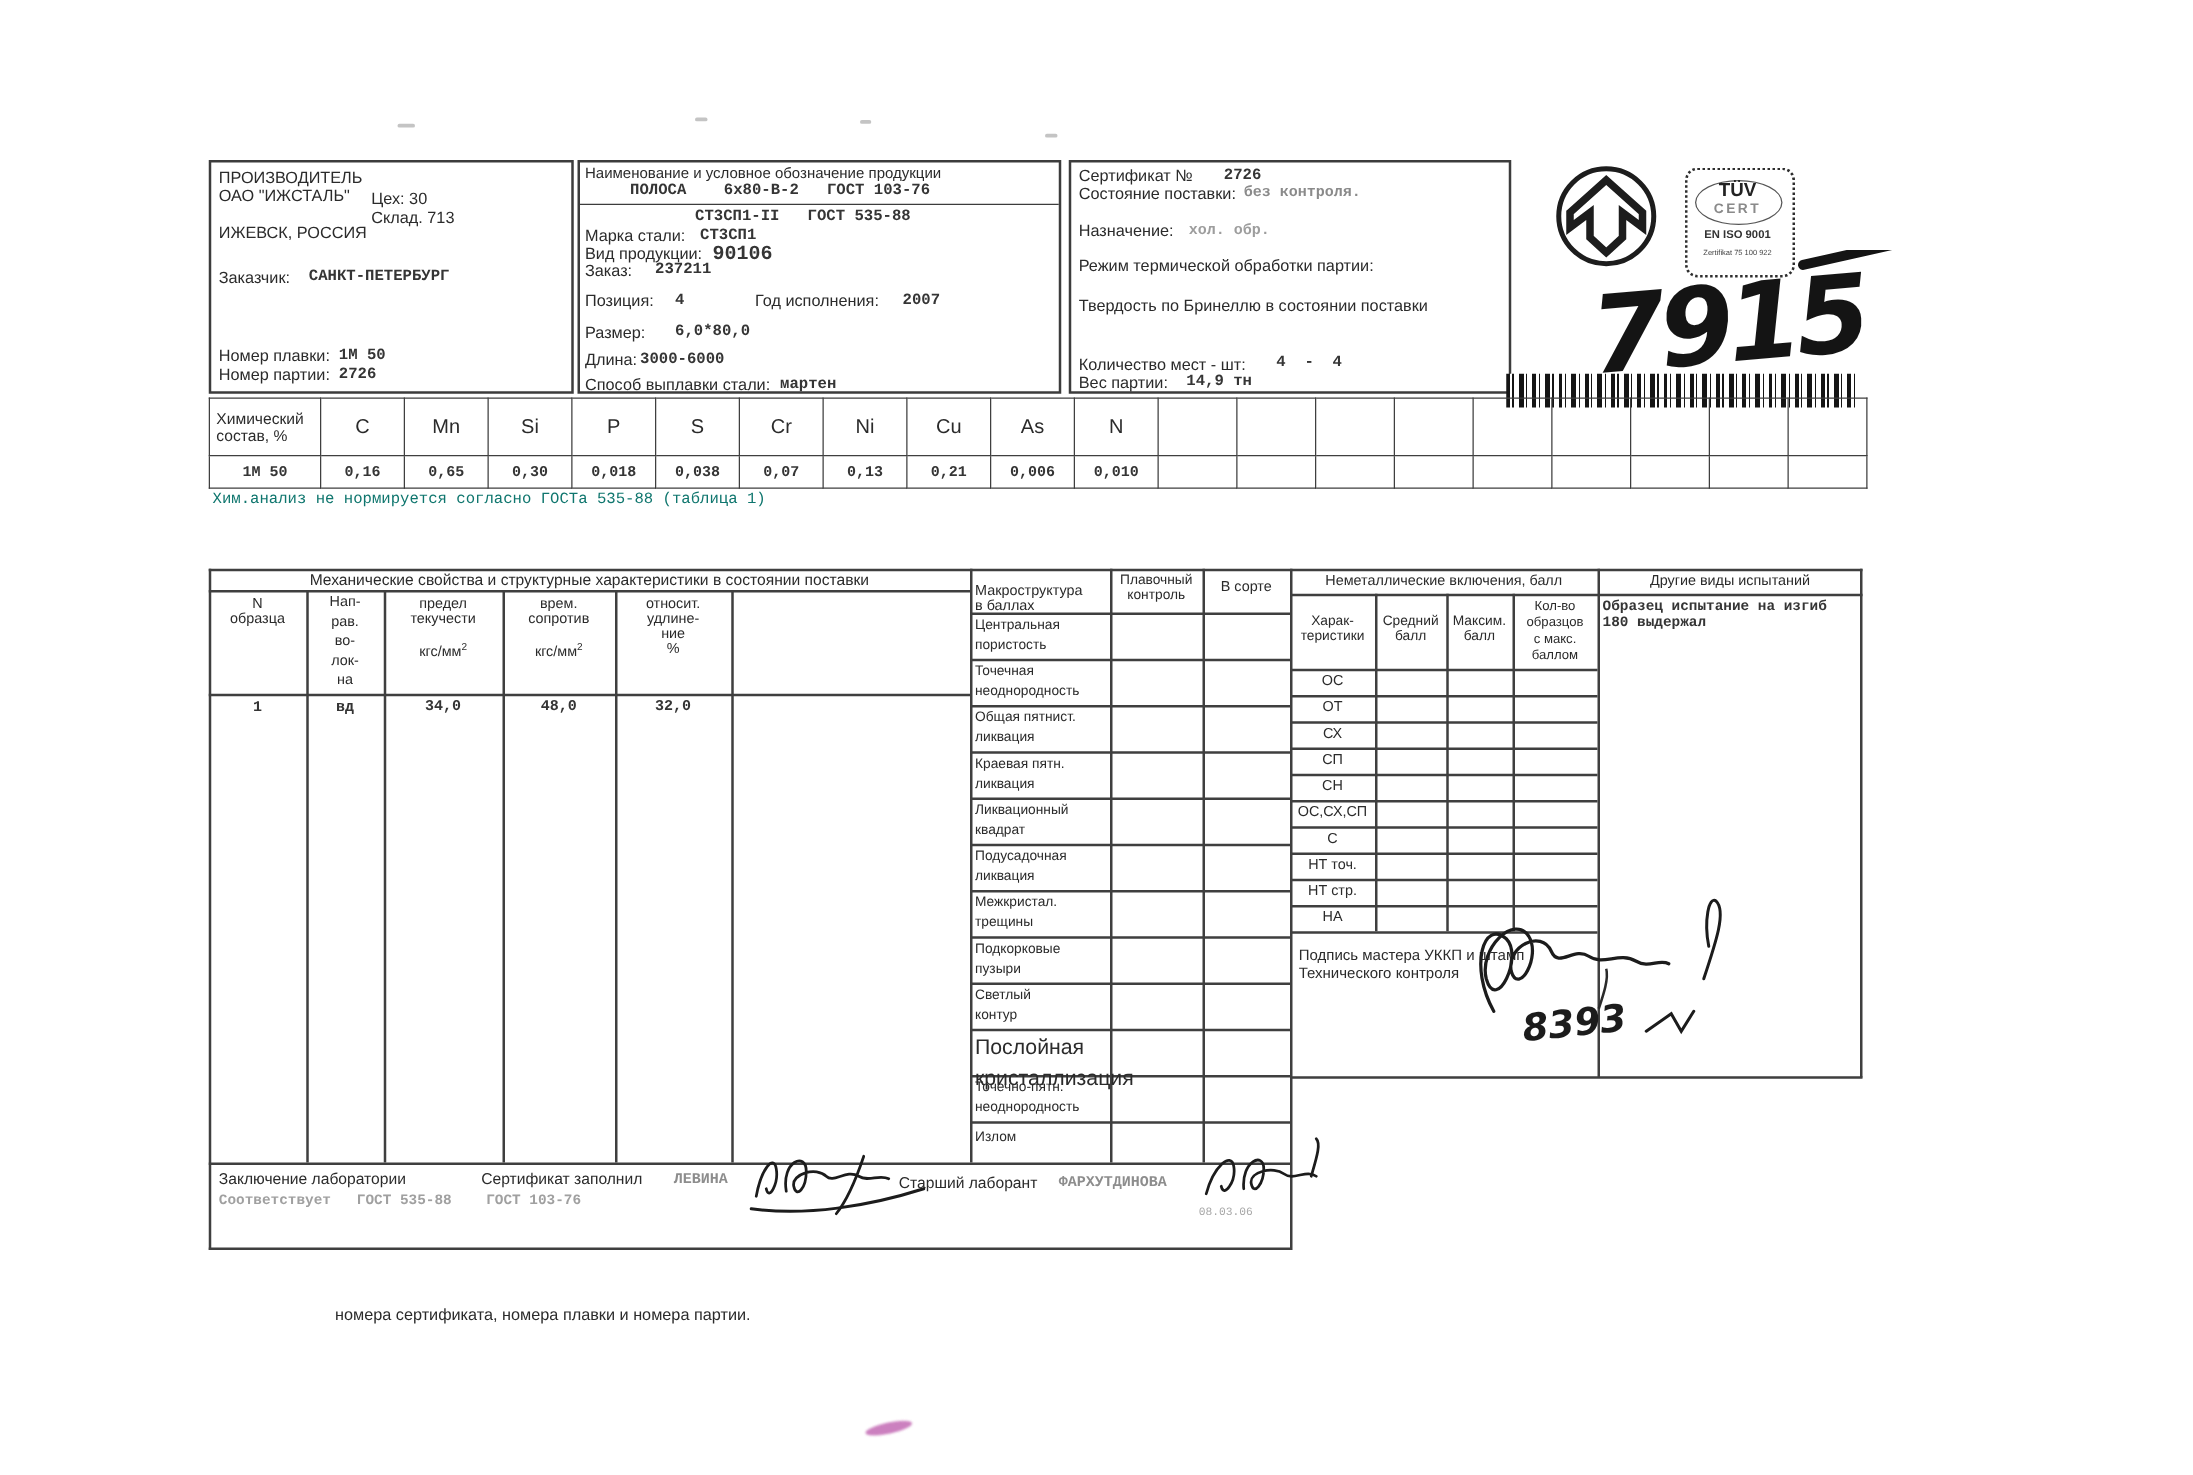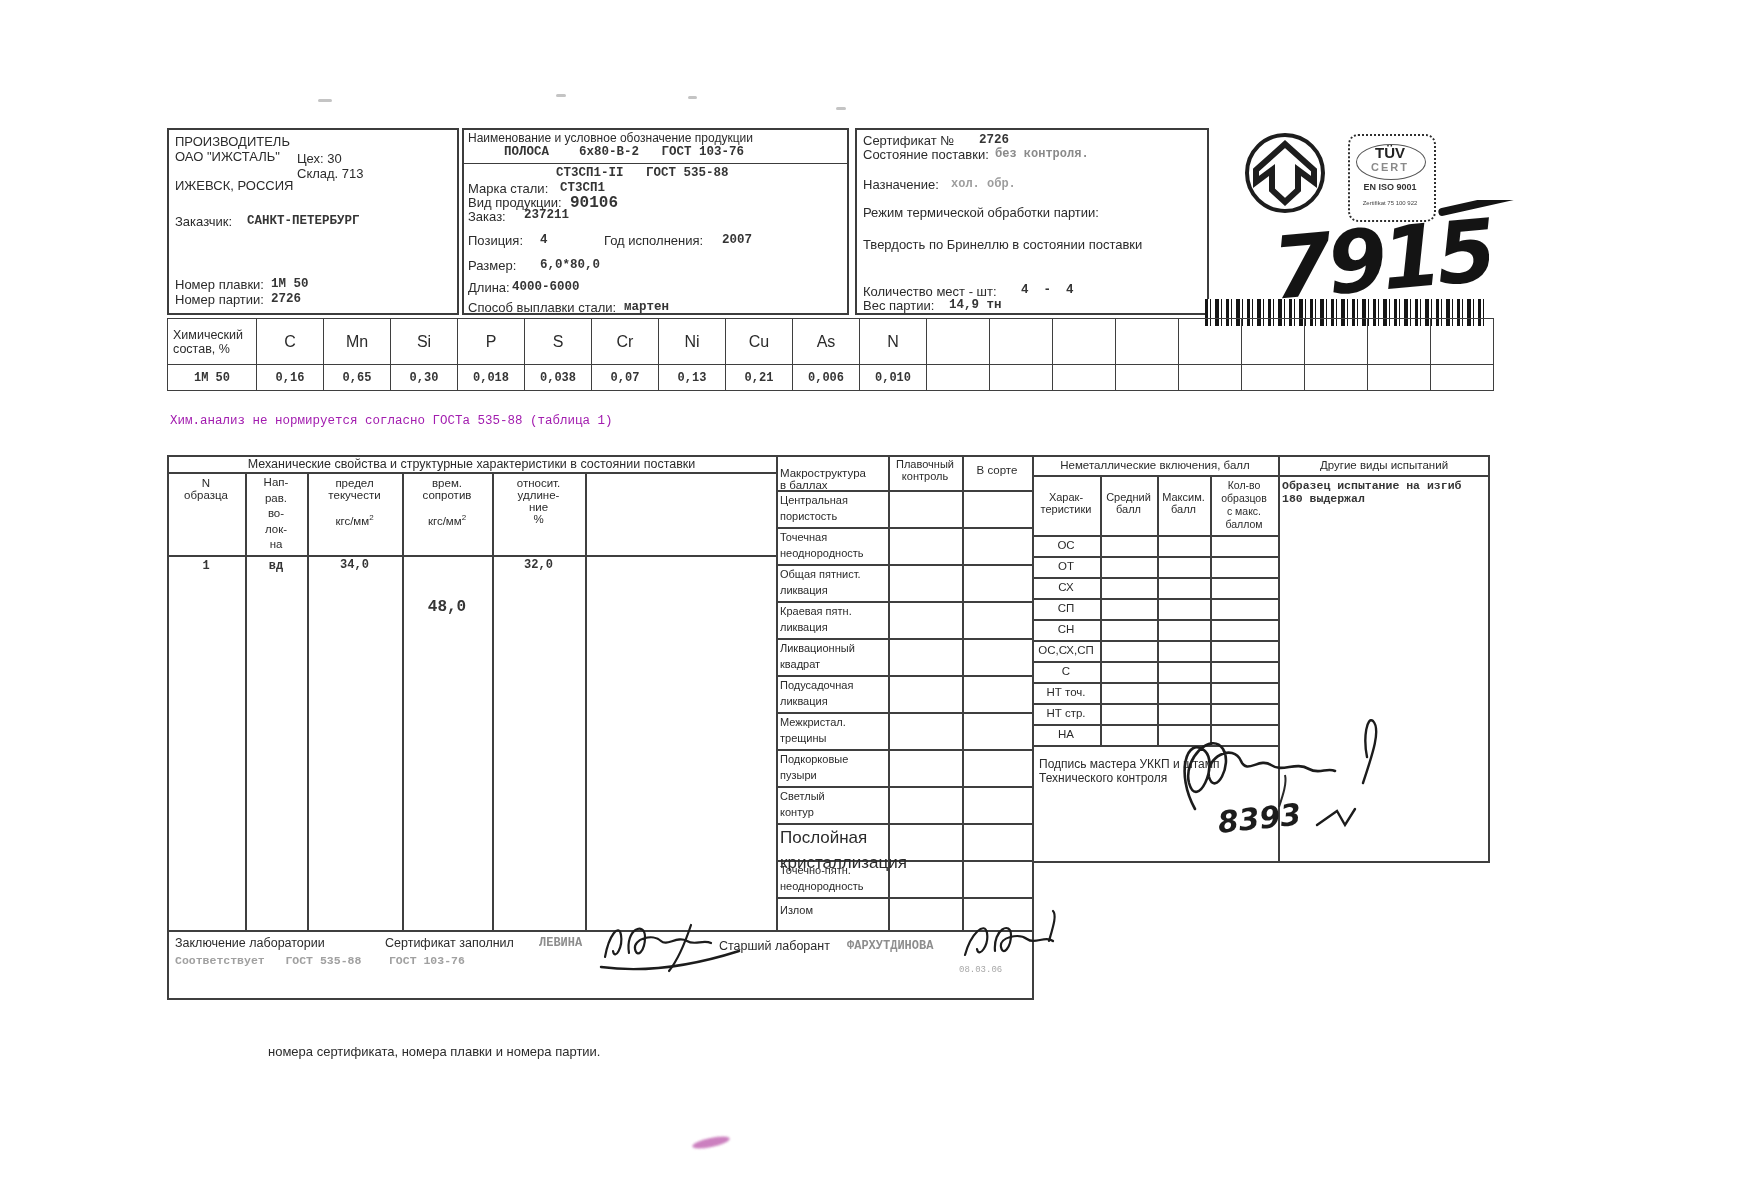--- a/index.html
+++ b/index.html
@@ -63,21 +63,21 @@
     <div class="t mono" style="left:106px;top:64px;font-size:16px;">90106</div>
     <div class="t sans" style="left:4px;top:79px;font-size:13px;">Заказ:</div>
     <div class="t mono" style="left:60px;top:78px;font-size:12.5px;">237211</div>
     <div class="t sans" style="left:4px;top:103px;font-size:13px;">Позиция:</div>
     <div class="t mono" style="left:76px;top:103px;font-size:12.5px;">4</div>
     <div class="t sans" style="left:140px;top:103px;font-size:13px;">Год исполнения:</div>
     <div class="t mono" style="left:258px;top:103px;font-size:12.5px;">2007</div>
     <div class="t sans" style="left:4px;top:128px;font-size:13px;">Размер:</div>
     <div class="t mono" style="left:76px;top:128px;font-size:12.5px;">6,0*80,0</div>
     <div class="t sans" style="left:4px;top:150px;font-size:13px;">Длина:</div>
-    <div class="t mono" style="left:48px;top:150px;font-size:12.5px;">4000-6000</div>
+    <div class="t mono" style="left:48px;top:150px;font-size:12.5px;">3000-6000</div>
     <div class="t sans" style="left:4px;top:170px;font-size:13px;">Способ выплавки стали:</div>
     <div class="t mono" style="left:160px;top:170px;font-size:12.5px;">мартен</div>
   </div>
 
   <div class="box" style="left:855px;top:128px;width:350px;height:183px;">
     <div class="t sans" style="left:6px;top:3px;font-size:13px;">Сертификат №</div>
     <div class="t mono" style="left:122px;top:3px;font-size:12.5px;">2726</div>
     <div class="t sans" style="left:6px;top:17px;font-size:13px;">Состояние поставки:</div>
     <div class="t mono f1" style="left:138px;top:17px;font-size:12px;">без контроля.</div>
     <div class="t sans" style="left:6px;top:47px;font-size:13px;">Назначение:</div>
@@ -157,21 +157,21 @@
       <td></td>
       <td></td>
       <td></td>
       <td></td>
       <td></td>
       <td></td>
     </tr>
   </tbody>
     </table>
 
-  <div class="t mono f1" style="left:170px;top:414px;font-size:12.5px;font-weight:400;color:#a21caf;">Хим.анализ не нормируется согласно ГОСТа 535-88 (таблица 1)</div>
+  <div class="t mono f1" style="left:170px;top:392px;font-size:12.5px;font-weight:400;color:#0f766e;">Хим.анализ не нормируется согласно ГОСТа 535-88 (таблица 1)</div>
 
   <div class="abs" style="left:167px;top:455px;width:1323px;height:545px;">
 
     <div class="hl" style="left:0;top:0;width:1323px;"></div>
     <div class="vl" style="left:0;top:0;height:545px;"></div>
     <div class="vl" style="left:1321px;top:0;height:407px;"></div>
     <div class="hl" style="left:0;top:543px;width:866px;"></div>
     <div class="hl" style="left:865px;top:406px;width:458px;"></div>
 
     <div class="hl" style="left:0;top:17px;width:609px;"></div>
@@ -198,21 +198,21 @@
 сопротив</div>
     <div class="t sans c" style="left:235px;top:58px;width:90px;font-size:11.5px;"><span>кгс/мм</span><sup>2</sup></div>
     <div class="t sans c pre" style="left:325px;top:22px;width:93px;font-size:11.5px;">относит.
 удлине-
 ние
 %</div>
 
     <div class="t mono c" style="left:0;top:104px;width:78px;font-size:12px;">1</div>
     <div class="t mono c" style="left:78px;top:104px;width:62px;font-size:12px;">вд</div>
     <div class="t mono c" style="left:140px;top:103px;width:95px;font-size:12px;">34,0</div>
-    <div class="t mono c" style="left:235px;top:103px;width:90px;font-size:16px;margin-top:40px;">48,0</div>
+    <div class="t mono c" style="left:235px;top:103px;width:90px;font-size:12px;">48,0</div>
     <div class="t mono c" style="left:325px;top:103px;width:93px;font-size:12px;">32,0</div>
 
     <div class="vl" style="left:721px;top:0;height:475px;"></div>
     <div class="vl" style="left:795px;top:0;height:475px;"></div>
     <div class="vl" style="left:865px;top:0;height:545px;"></div>
     <div class="hl" style="left:609px;top:35px;width:256px;"></div>
     <div class="hl" style="left:609px;top:72px;width:256px;"></div>
     <div class="hl" style="left:609px;top:109px;width:256px;"></div>
     <div class="hl" style="left:609px;top:146px;width:256px;"></div>
     <div class="hl" style="left:609px;top:183px;width:256px;"></div>

